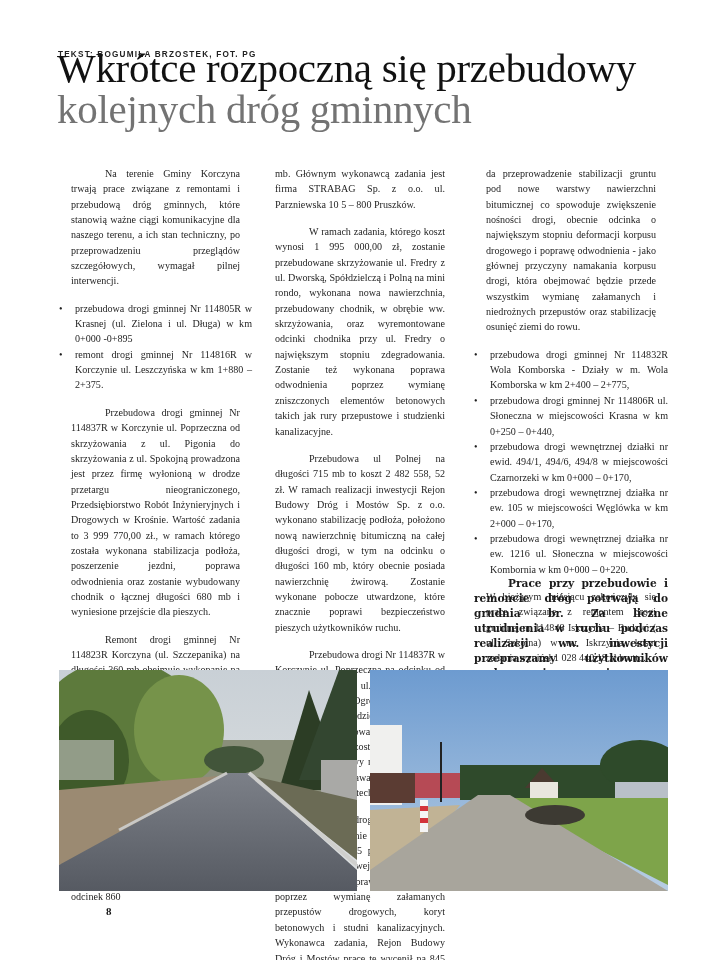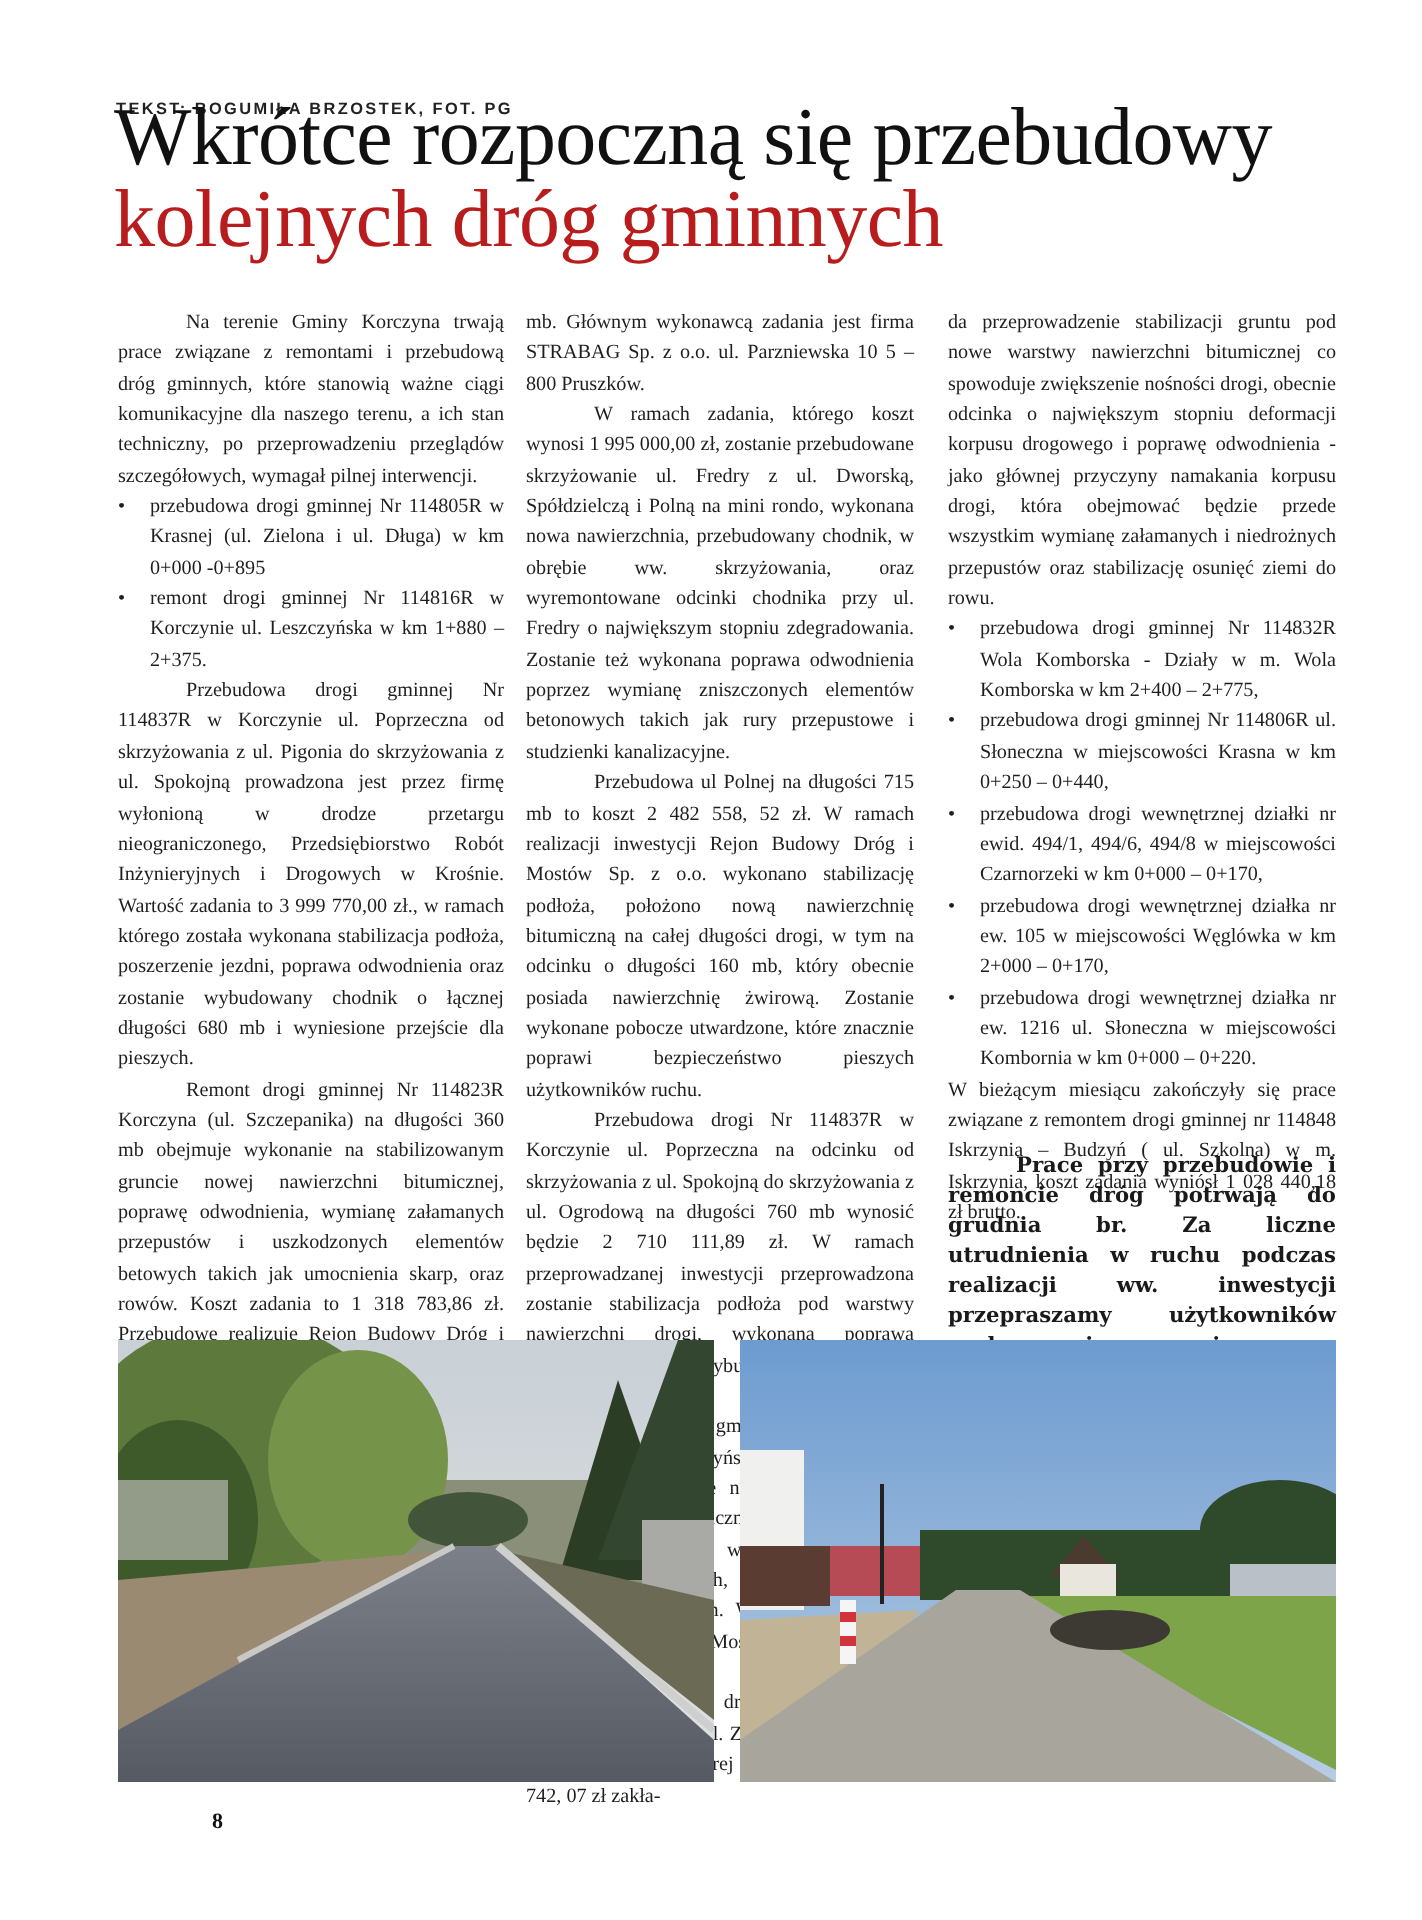--- a/index.html
+++ b/index.html
@@ -3,27 +3,27 @@
 <meta charset="utf-8">
 <style>
   html, body { margin:0; padding:0; background:#ffffff; }
   body { width:711px; height:960px; position:relative; overflow:hidden;
          font-family:"DejaVu Serif", serif; color:#1a1a1a; }
   .byline { position:absolute; left:58px; top:50px; font-family:Liberation Sans, sans-serif;
             font-size:8.2px; font-weight:bold; letter-spacing:1.2px; color:#222; }
   .title { position:absolute; left:57px; top:48px; font-family:"Liberation Serif", serif;
            font-size:41px; line-height:41px; font-weight:normal; margin:0; letter-spacing:-0.3px; }
   .title .l1 { color:#111; display:block; }
-  .title .l2 { color:#b91c1c; display:block; }
+  .title .l2 { color:#737373; display:block; }
   .col { position:absolute; top:154px; font-family:"Liberation Serif", serif;
          font-size:10.1px; line-height:15.35px; text-align:justify; color:#1e1e1e; }
   .c1 { left:59px; width:193px; }
   .c2 { left:263px; width:194px; }
   .c3 { left:474px; width:194px; }
-  .col p { margin:0; }
+  .col p { margin:12px; }
   .col p.ind { text-indent:34px; }
   .col ul { list-style:none; margin:0; padding:0; }
   .col li { position:relative; padding-left:16px; }
   .col li::before { content:"•"; position:absolute; left:0; top:0; }
   .callout { position:absolute; left:474px; top:576px; width:194px;
              font-family:"DejaVu Serif", serif; font-weight:bold; font-size:10.6px;
              line-height:15px; text-align:justify; color:#1a1a1a; }
   .callout span { display:block; text-indent:34px; }
   .photo { position:absolute; top:670px; width:298px; height:221px; overflow:hidden; }
   .p1 { left:59px; }

